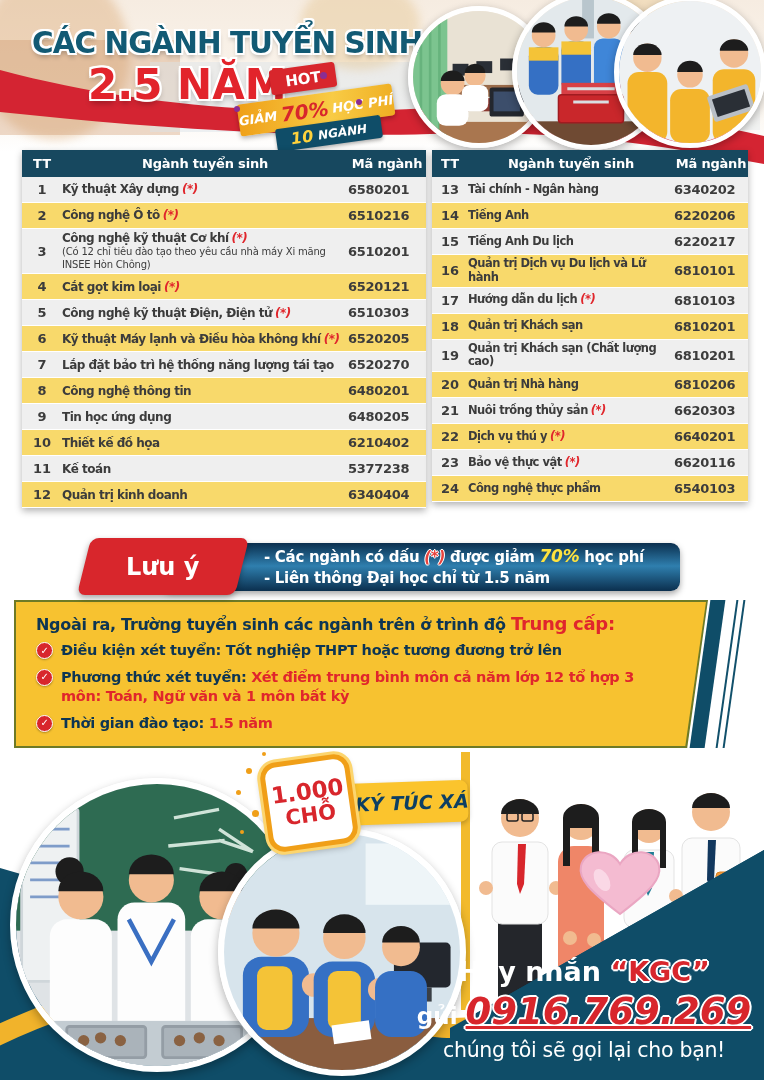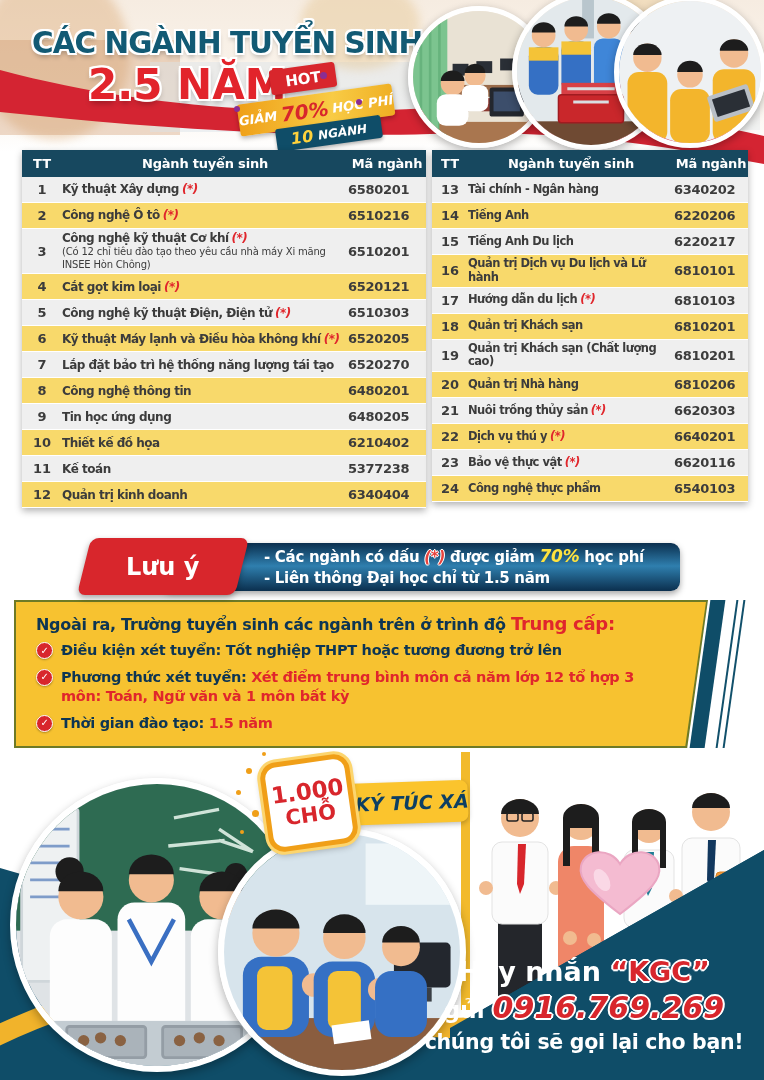--- a/index.html
+++ b/index.html
@@ -117,24 +117,24 @@
               border:5px solid #f09f18; border-radius:16px; transform:rotate(-8deg);
               box-shadow:0 0 0 3px #fcd56e, 0 3px 7px rgba(0,0,0,.3);
               display:flex; flex-direction:column; align-items:center; justify-content:center; line-height:1; }
   .dorm-square .n { color:#d8262c; font-weight:800; font-size:23px; }
   .dorm-square .u { color:#d8262c; font-weight:800; font-size:21px; margin-top:2px; }
 
   
   .contact { position:absolute; left:408px; top:956px; width:352px; z-index:6; text-align:center; color:#fff; }
   .contact .l1 { font-size:27px; font-weight:800; white-space:nowrap; }
   .contact .l2 { font-size:23px; font-weight:800; margin-top:3px; white-space:nowrap; }
-  .contact .l3 { font-size:20.5px; font-weight:700; margin-top:5px; letter-spacing:-.3px; white-space:nowrap; }
+  .contact .l3 { font-size:20.5px; font-weight:400; margin-top:5px; letter-spacing:-.3px; white-space:nowrap; }
   .red-out { color:#d8262c; font-weight:800;
              text-shadow:-2px 0 #fff,2px 0 #fff,0 -2px #fff,0 2px #fff,-1px -1px #fff,1px -1px #fff,-1px 1px #fff,1px 1px #fff; }
-  .contact .phone { font-size:30px; font-style:italic; }
+  .contact .phone { font-size:37px; font-style:italic;text-decoration:underline; }
 </style>
 </head>
 <body>
 
 <div class="page">
 
   <div class="bg-top">
     <div class="bg-blob" style="left:-20px;top:-30px;width:150px;height:170px;background:#d9a36b;opacity:.38;"></div>
     <div class="bg-build" style="left:0;top:40px;width:180px;height:95px;background:#cf9668;opacity:.35;"></div>
     <div class="bg-build" style="left:150px;top:62px;width:300px;height:70px;"></div>

